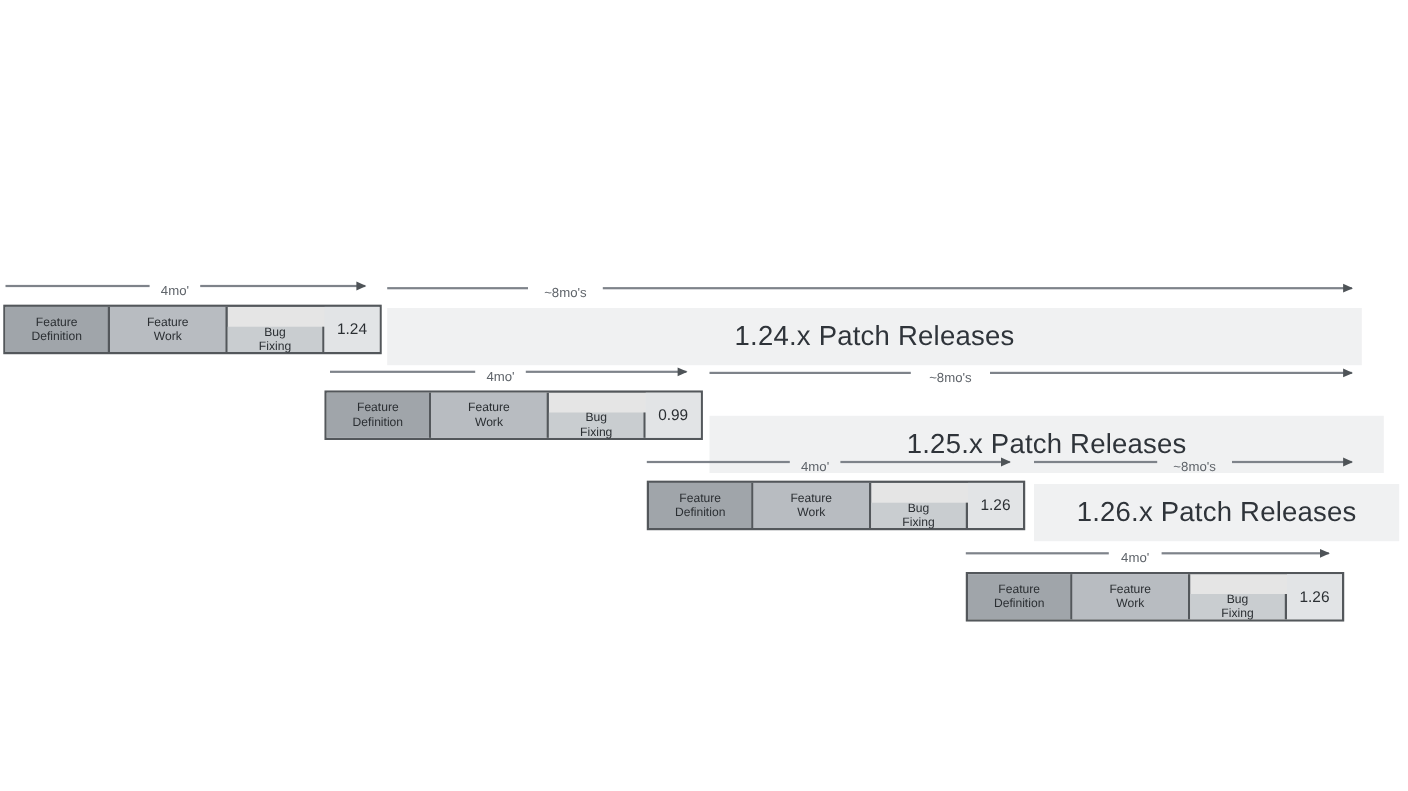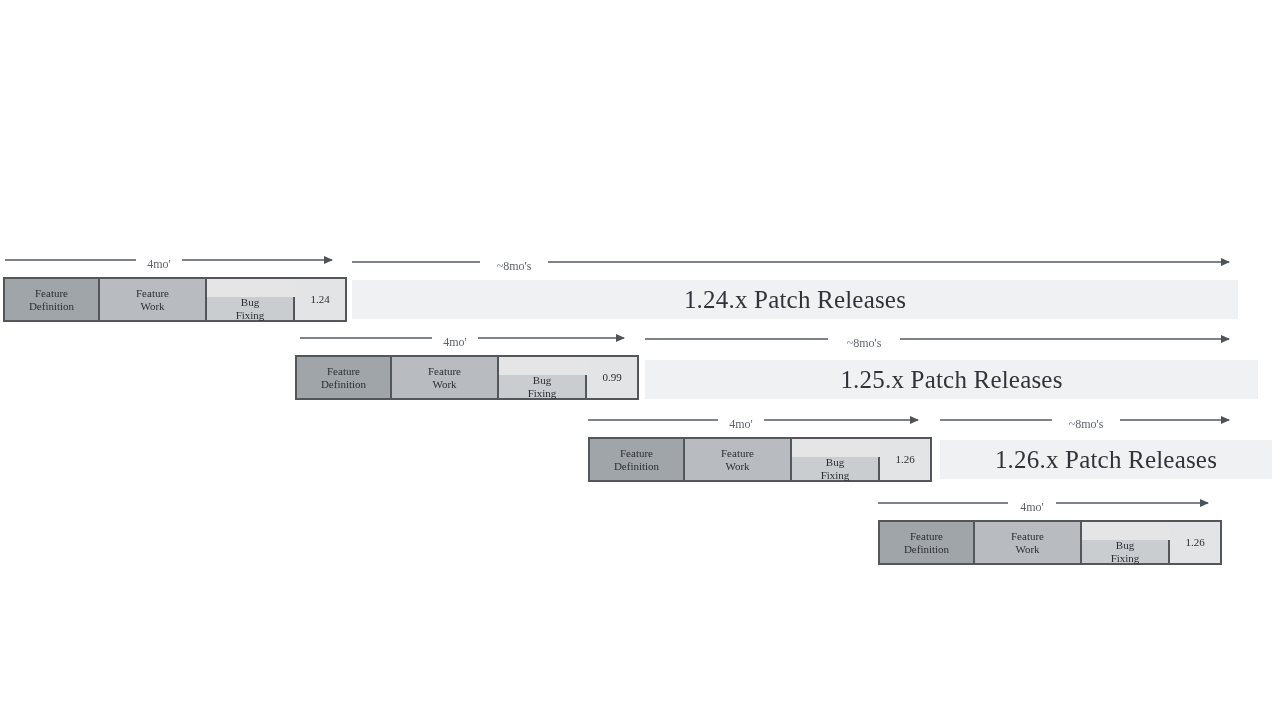--- a/index.html
+++ b/index.html
@@ -1,49 +1,49 @@
 <!DOCTYPE html>
 <html style="--c-background: #ffffff; --c-feature_definition_fill: #a0a5aa; --c-feature_work_fill: #b8bcc1; --c-bug_fixing_fill: #c9cdd0; --c-version_fill: #e2e4e6; --c-patch_bar_fill: #f0f1f2; --c-box_border: #53575b; --c-box_text: #2b2f33; --c-patch_text: #2f343a; --c-arrow: #7e838a; --c-arrowhead: #4e5357; --c-label_text: #5f646a;"><head>
 <meta charset="utf-8">
 <style>
   html,body{margin:0;padding:0;background:#fff;}
   .stage{
     position:relative;width:1280px;height:719px;overflow:hidden;
     background:var(--c-background,#fff);
-    font-family:Liberation Serif, serif;
+    font-family:Liberation Sans, sans-serif;
   }
   
   .phase-row{
     position:absolute;display:flex;height:45px;
     border:2px solid var(--c-box_border,#53575b);
     box-sizing:border-box;background:#e5e5e5;
   }
   .pbox{
     display:flex;align-items:center;justify-content:center;text-align:center;
     font-size:11px;line-height:13px;color:var(--c-box_text,#2b2f33);
     white-space:pre-line;box-sizing:border-box;
     border-right:2px solid var(--c-box_border,#53575b);
   }
-  .pbox.ver{border-right:none;font-size:11px;}
+  .pbox.ver{border-right:none;font-size:14px;}
   .fd{width:95px;background:var(--c-feature_definition_fill,#a0a5aa);}
   .fw{width:107px;background:var(--c-feature_work_fill,#b8bcc1);}
   .bf{width:88px;background:var(--c-bug_fixing_fill,#c9cdd0);margin-top:18px;}
   .ver{width:50px;background:var(--c-version_fill,#e2e4e6);}
   .row1{left:3px;top:277px;}
   .row2{left:295px;top:355px;}
   .row3{left:588px;top:437px;}
   .row4{left:878px;top:520px;}
   
   .patch-bar{
-    position:absolute;height:39px;display:flex;align-items:center;justify-content:center;
+    position:absolute;height:52px;display:flex;align-items:center;justify-content:center;
     background:var(--c-patch_bar_fill,#f0f1f2);
     color:var(--c-patch_text,#2f343a);font-size:25px;letter-spacing:0.2px;
   }
   .bar1{left:352px;top:280px;width:886px;}
-  .bar2{left:645px;top:360px;width:613px;}
+  .bar2{left:645px;top:378px;width:613px;}
   .bar3{left:940px;top:440px;width:332px;}
   
   .dimarrow{position:absolute;display:flex;align-items:flex-start;height:16px;}
   .dimarrow .seg{height:0;border-top:2px solid var(--c-arrow,#7e838a);margin-top:4px;}
   .dimarrow .seg2{flex:1;position:relative;}
   .dimarrow .seg2::after{
     content:"";position:absolute;right:-1px;top:-5px;width:0;height:0;
     border-left:9px solid var(--c-arrowhead,#4e5357);
     border-top:4px solid transparent;border-bottom:4px solid transparent;
   }

